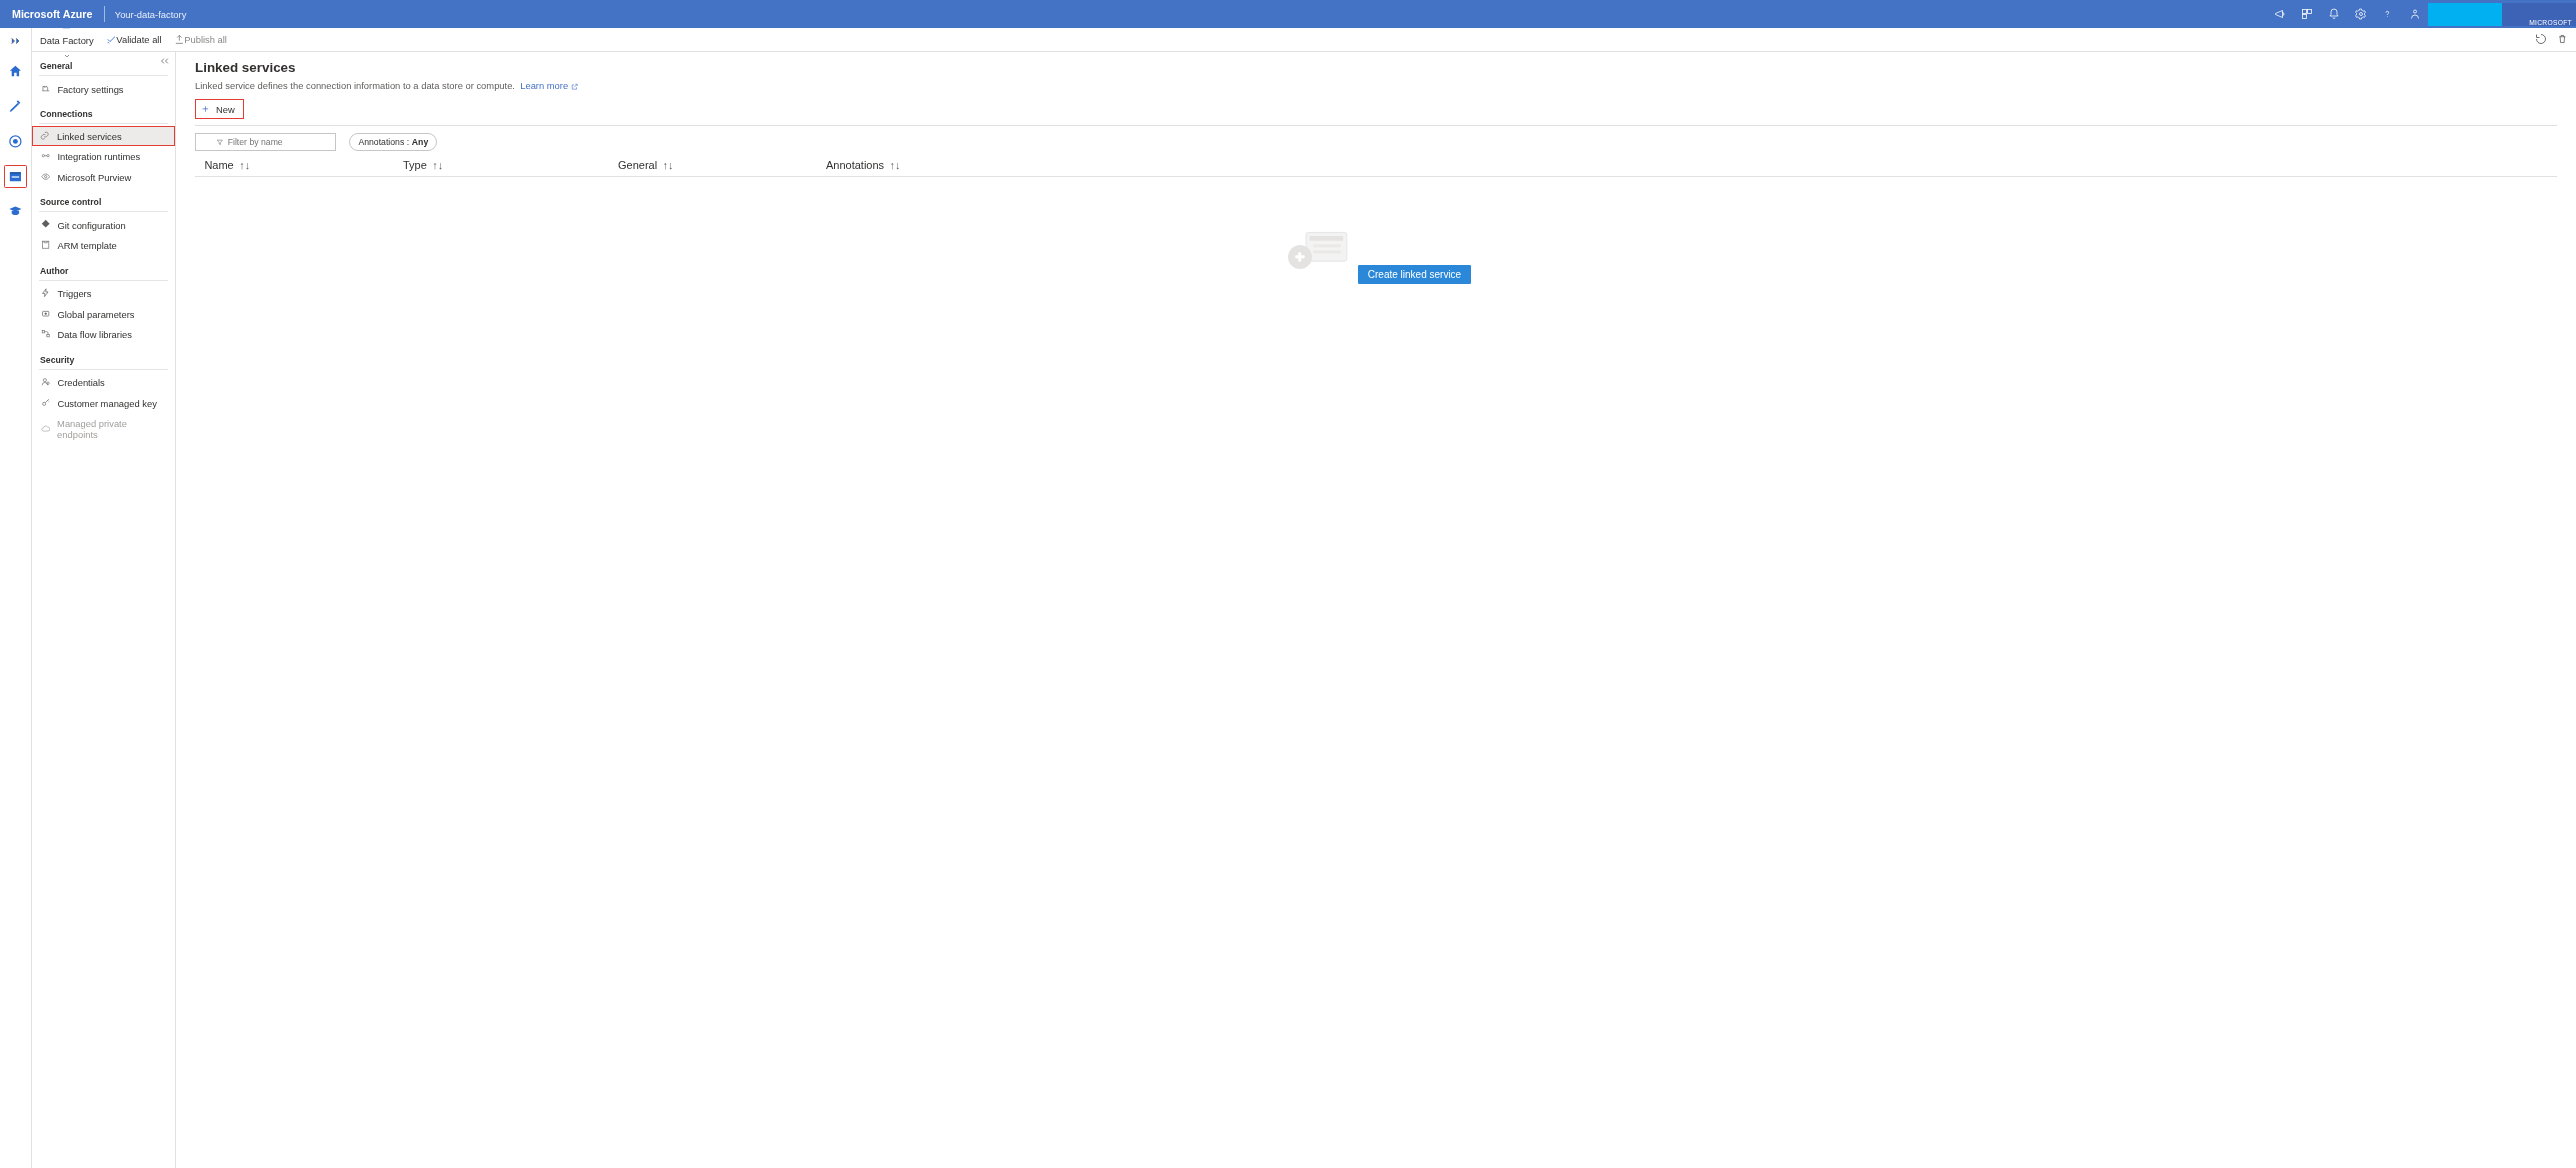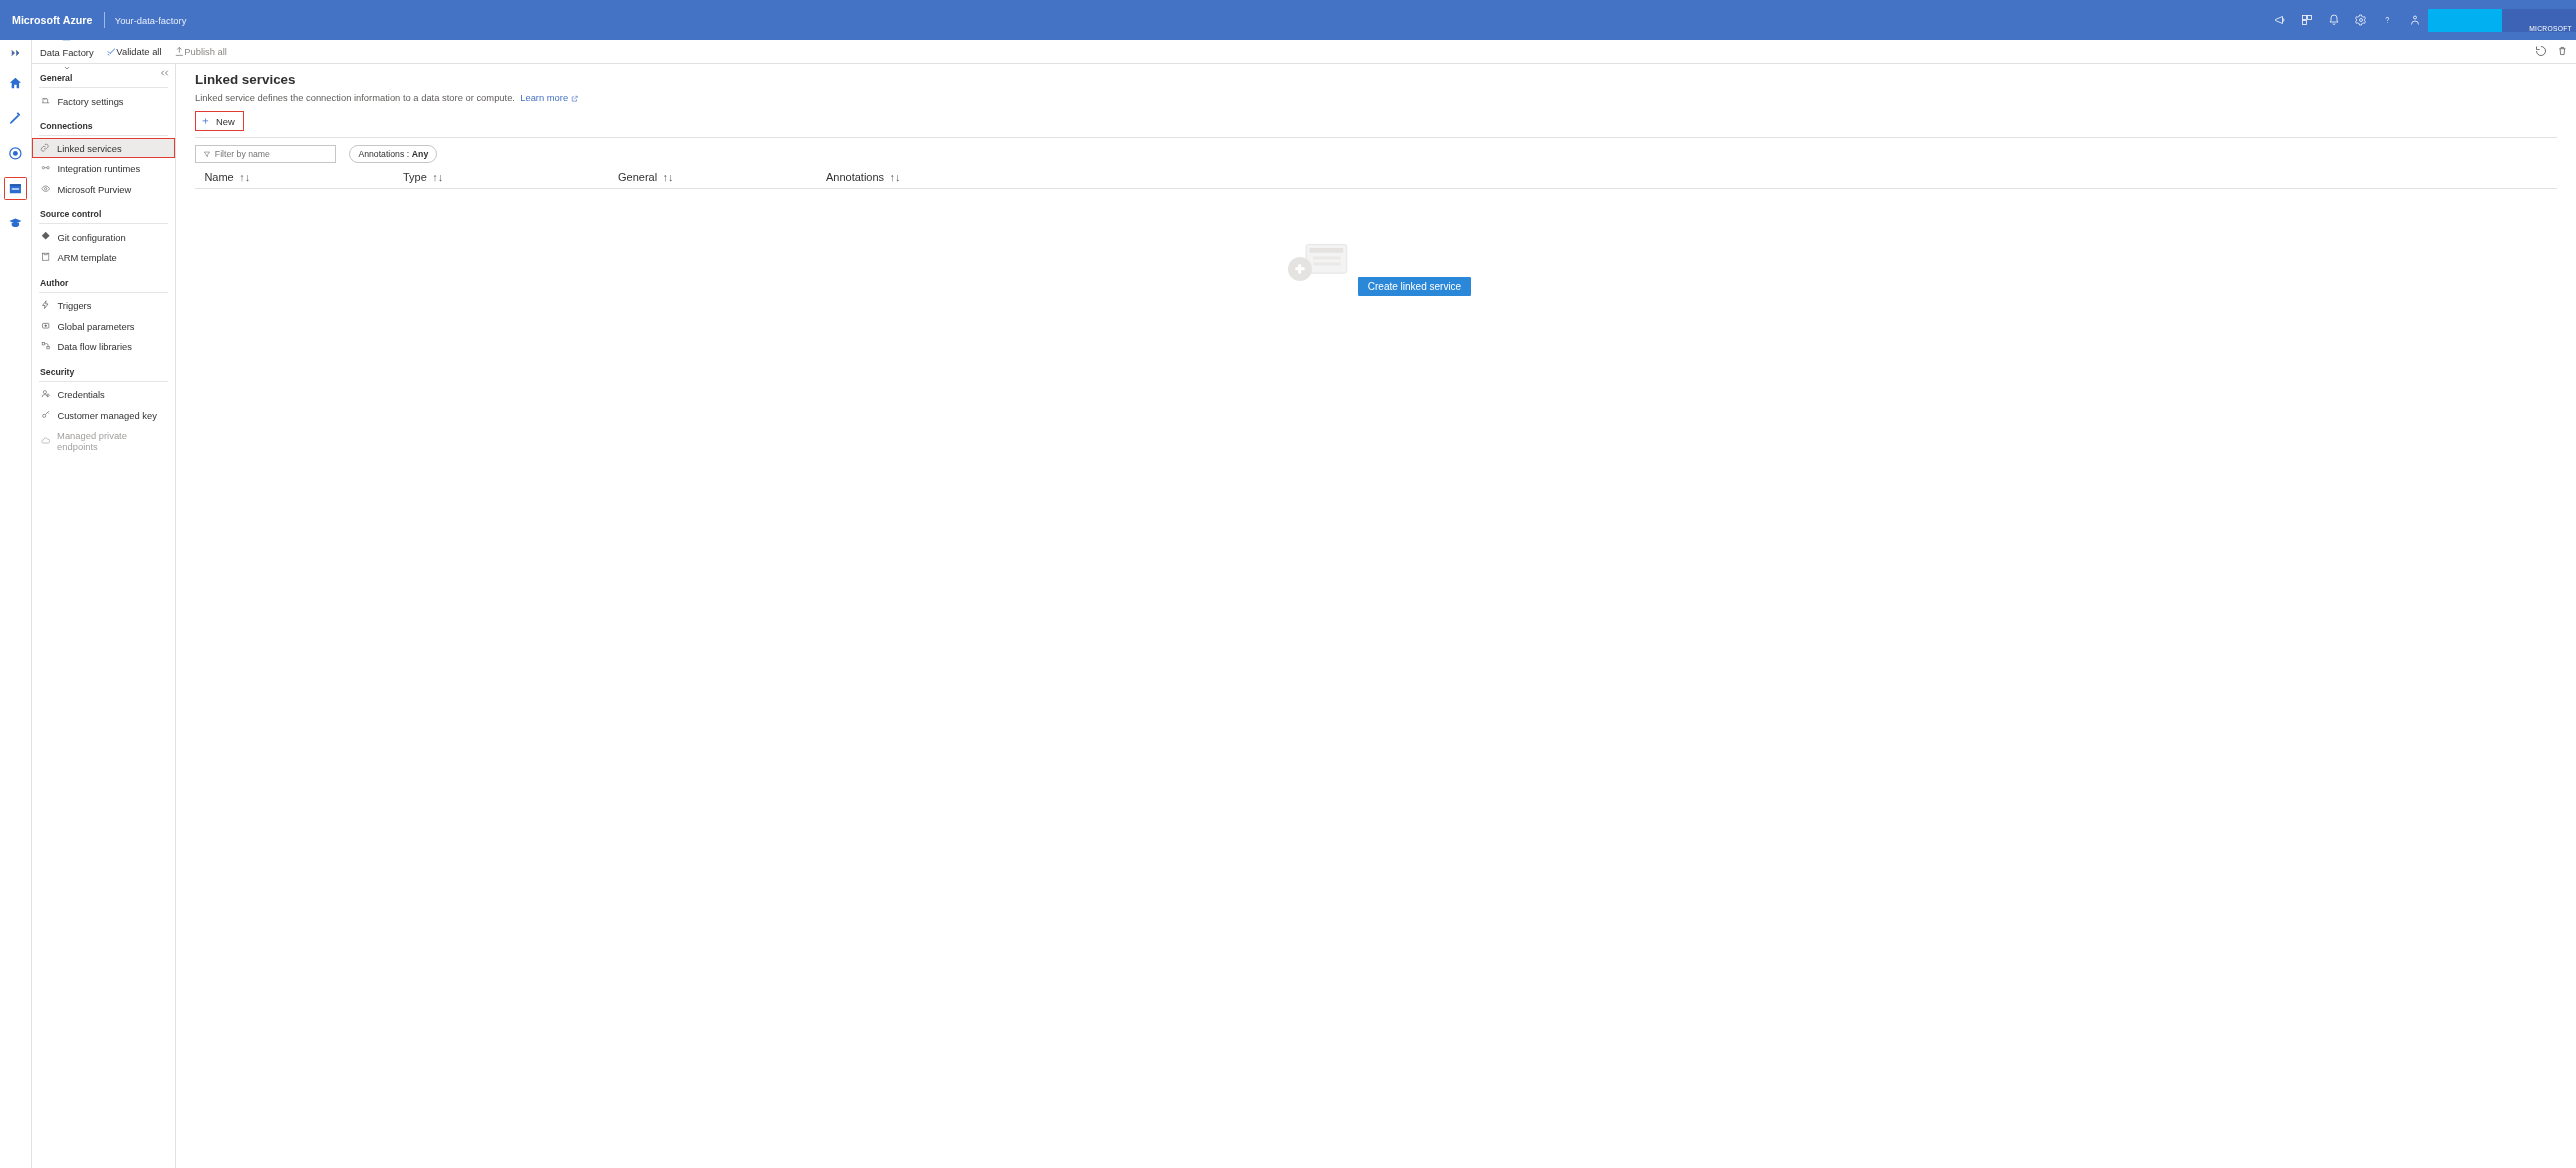--- a/index.html
+++ b/index.html
@@ -1,20 +1,20 @@
 <!DOCTYPE html>
 <html style="font-size:10.7px"><head>
 <meta charset="utf-8">
 <style>
 * { box-sizing: border-box; margin: 0; padding: 0; font-family: "Segoe UI", Tahoma, sans-serif; }
 html, body { height: 100%; background: #fff; }
 
 
 .topbar {
-  height: 40px;
+  height: 28px;
   background: #4472C4;
   display: flex;
   align-items: center;
   color: #fff;
 }
 .topbar .brand {
   font-size: 10.7px;
   font-weight: 600;
   padding: 0 12px;
   border-right: 0.7px solid rgba(255,255,255,0.5);
@@ -161,21 +161,21 @@
   font-size:9.4px;color:#323130;cursor:pointer;
 }
 .new-btn .plus{ color:#4472C4; font-size:10.7px; }
 .divider{ height:0.7px; background:#e1e1e1; margin-top:5.4px; }
 
 .filters{
   display:flex; gap:13.4px; align-items:center; margin-top:8px;
 }
 .filterbox{
   display:flex;align-items:center;gap:4px;
-  border:0.7px solid #c8c6c4; width:141px; height:17.5px; padding:0 7px;
+  border:0.7px solid #c8c6c4; width:141px; height:17.5px; padding:0 20px;
   font-size:8.7px;color:#605e5c;
 }
 .filterbox input{ border:none;outline:none;font-size:8.7px;width:100%; color:#323130;}
 .annot-pill{
   border:0.7px solid #c8c6c4; border-radius:9.4px; height:17.5px; padding:0 8px;
   display:flex;align-items:center;gap:2.7px;font-size:8.7px;color:#323130;cursor:pointer;
 }
 .annot-pill .bold{ font-weight:700; }
 
 .count{ font-size:9.4px;color:#323130; margin-top:12px; }

